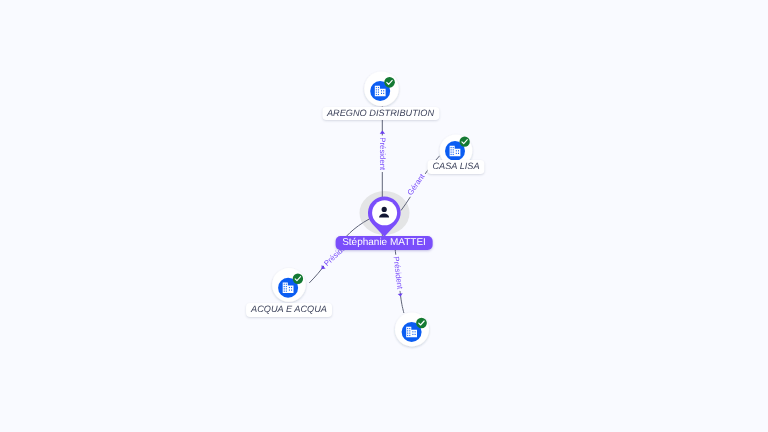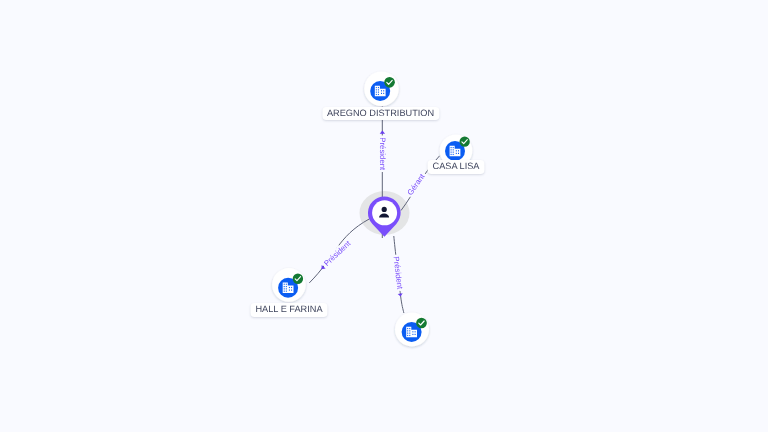--- a/index.html
+++ b/index.html
@@ -2,21 +2,21 @@
 <html><head>
 <meta charset="utf-8">
 <style>
   html,body{margin:0;padding:0;}
   body{width:768px;height:432px;background:#f9faff;font-family:"Liberation Sans",sans-serif;overflow:hidden;
     -webkit-font-smoothing:antialiased;text-rendering:geometricPrecision;}
   #graph{position:relative;width:768px;height:432px;background:#f9faff;}
   svg.layer{position:absolute;left:0;top:0;width:768px;height:432px;overflow:visible;}
   .nlabel{position:absolute;white-space:nowrap;background:#ffffff;border-radius:4px;
      box-shadow:0 1px 2.2px rgba(40,50,90,.16);color:#40465e;font-size:9.2px;
-     padding:0 5px;height:13.5px;line-height:13.5px;transform:translateX(-50%);}
+     padding:0 5px;height:13.5px;line-height:13.5px;transform:translateX(-50%);font-style:italic;}
   .plabel{position:absolute;white-space:nowrap;background:#7a4efb;border-radius:5px;color:#ffffff;
      font-size:10px;padding:0 6.5px;height:14px;line-height:14px;transform:translateX(-50%);
      box-shadow:0 1px 2.5px rgba(70,50,170,.3);}
 </style>
 </head>
 <body>
 
 <div id="graph">
 
   <svg class="layer">
@@ -101,14 +101,15 @@
       <circle cx="384.6" cy="212.8" r="12.5" fill="#ffffff"></circle>
       <g fill="#111633">
         <circle cx="384.2" cy="209.4" r="2.6"></circle>
         <path d="M379.1,217.5 a5.0,3.9 0 0 1 10.0,0 z"></path>
       </g>
     </g>
   </svg>
 
   <div class="nlabel" style="left:380.5px;top:106.5px">AREGNO DISTRIBUTION</div>
   <div class="nlabel" style="left:456px;top:160px">CASA LISA</div>
-  <div class="nlabel" style="left:289px;top:303.2px">HALL E FARINA</div>
+  <div class="nlabel" style="left:289px;top:303.2px">ACQUA E ACQUA</div>
+  <div class="plabel" style="left:384px;top:236px">Stéphanie MATTEI</div>
 </div>
 
 </body></html>

